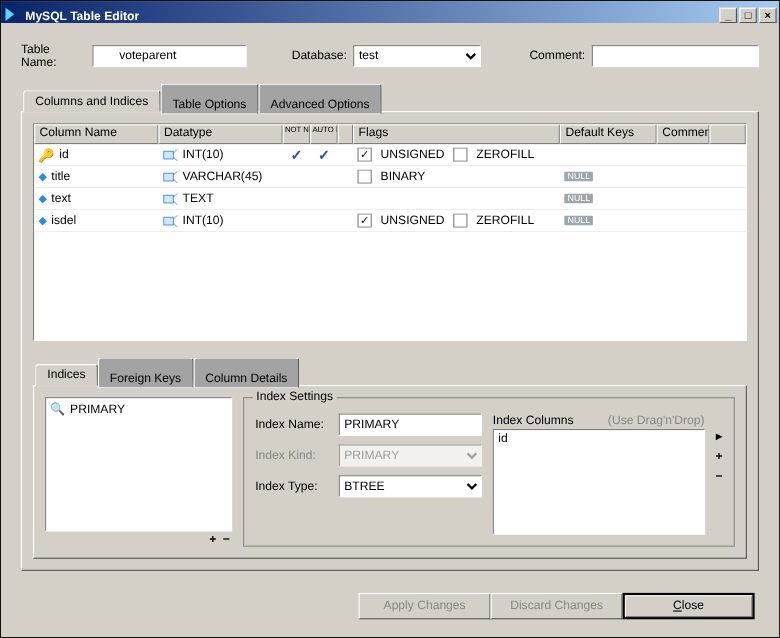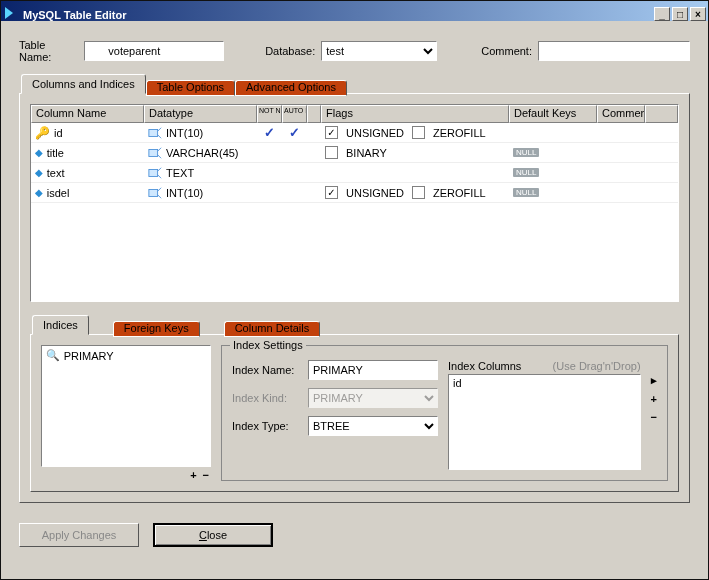--- a/index.html
+++ b/index.html
@@ -9,53 +9,53 @@
 .titlebar .icon { width: 16px; height: 16px; margin-right: 4px; display: flex; align-items: center; justify-content: center; }
 .titlebar .title { flex: 1; font-weight: bold; }
 .titlebar .wbtn { width: 16px; height: 14px; background: #d4d0c8; border: 1px solid; border-color: #fff #555 #555 #fff; margin-left: 2px; display: flex; align-items: center; justify-content: center; font-size: 10px; font-family: Arial; color:#000; font-weight:bold;}
 .client { flex: 1; background: #d4d0c8; padding: 18px 18px 12px 18px; display: flex; flex-direction: column; gap: 10px; }
 .row { display: flex; align-items: center; gap: 6px; }
 .lbl { color: #000; }
 input.txt { height: 20px; border: 1px solid; border-color: #808080 #fff #fff #808080; background: #fff; padding: 0 4px; }
 select.dd { height: 20px; border: 1px solid; border-color: #808080 #fff #fff #808080; background: #fff; }
 .tabs { display: flex; align-items: flex-end; position: relative; top: 1px; z-index: 2; margin-left: 2px; }
 .tab { background: #d4d0c8; border: 1px solid; border-color: #fff #555 #d4d0c8 #fff; border-radius: 3px 3px 0 0; padding: 3px 10px 3px 10px; margin-right: 0px; cursor: default; position:relative;}
-.tab.inactive { border-bottom-color:#fff; background:#c2410c; top:2px; padding-top:0; padding-bottom:2px;}
+.tab.inactive { border-bottom-color:#fff; background:#a3a3a3; top:2px; padding-top:12px; padding-bottom:2px;}
 .tab.active { z-index: 3; border-bottom-color:#d4d0c8; }
 .tabpanel { border: 1px solid; border-color: #fff #555 #555 #fff; background: #d4d0c8; padding: 10px; position: relative; }
 .grid { border: 1px solid; border-color: #808080 #fff #fff #808080; background: #fff; height: 198px; overflow: hidden; }
 .ghead { display: flex; background: #d4d0c8; height: 18px; }
 .gh { border: 1px solid; border-color: #fff #808080 #808080 #fff; padding: 1px 4px; font-size: 11px; overflow:hidden; white-space:nowrap;}
 .gh.small { font-size: 7px; line-height: 7px; text-align:center; padding:1px 1px;}
 .gbody { }
 .grow { display: flex; height: 20px; align-items: center; border-bottom: 1px solid #eee; }
 .gc { padding: 0 4px; display: flex; align-items: center; gap: 4px; overflow: hidden; white-space: nowrap; }
 .chk { width: 13px; height: 13px; border: 1px solid #808080; background: #fff; display: inline-flex; align-items: center; justify-content: center; font-size: 10px; color: #000;}
 .tick { color: #2a4abf; font-weight: bold; font-size: 13px;}
 .nullbadge { background: #9da6ab; color: #fff; font-size: 8px; padding: 0 3px; border-radius: 1px; }
 .keyicon { color: #d89b00; font-size: 12px;}
 .diamond { color: #2a8dd4; font-size: 10px;}
 .dticon { width: 14px; height: 14px; display:inline-flex; align-items:center; justify-content:center;}
 .dticon svg{width:14px;height:14px;}
-.bottomtabs { display: flex; align-items: flex-end; margin-top: 12px; margin-left:2px; position:relative; top:1px; z-index:2;gap:24px;}
+.bottomtabs { display: flex; align-items: flex-end; margin-top: 12px; margin-left:2px; position:relative; top:1px; z-index:2;}
 .bottompanel { border: 1px solid; border-color: #fff #555 #555 #fff; padding: 10px; display: flex; gap: 10px; height: 158px;}
 .idxlist { width: 170px; display: flex; flex-direction: column; }
 .listbox { flex: 1; border: 1px solid; border-color: #808080 #fff #fff #808080; background: #fff; padding: 2px; }
 .listitem { display: flex; align-items: center; gap: 4px; padding: 1px 2px; }
 .pm { display: flex; justify-content: flex-end; gap: 6px; font-size: 16px; font-weight: bold; padding: 2px 2px 0 0;}
 .groupbox { flex: 1; border: 1px solid #888; position: relative; padding: 14px 10px 10px 10px; display:flex; gap:10px;}
 .groupbox .cap { position: absolute; top: -7px; left: 8px; background: #d4d0c8; padding: 0 3px; }
 .gcol1 { display: flex; flex-direction: column; gap: 8px; }
 .grow2 { display: flex; align-items: center; gap: 6px; }
 .gcol1 .lbl{ width:70px;}
 .idxcols { flex:1; display:flex; flex-direction:column;}
 .idxcols .hdr{ display:flex; justify-content:space-between; font-size:10px;}
 .idxcols .box{ flex:1; border:1px solid; border-color:#808080 #fff #fff #808080; background:#fff; padding:2px 4px; margin-top:2px;}
 .sidebtns{ display:flex; flex-direction:column; gap:6px; font-size:14px; font-weight:bold; align-items:center; padding-top:14px;}
-.footer { display: flex; justify-content: flex-start; gap: 14px; padding: 10px 4px 0 0; }
+.footer { display: flex; justify-content: flex-end; padding: 10px 4px 0 0; }
 .btn { width: 120px; height: 24px; background: #d4d0c8; border: 1px solid; border-color: #fff #555 #555 #fff; cursor: default; }
 .btn.primary { border: 2px solid #000; border-color:#000; box-shadow: inset 1px 1px 0 #fff, inset -1px -1px 0 #808080;}
 .btn.disabled { color: #888; }
 </style>
 </head>
 <body>
 
 <div class="window">
   <div class="titlebar">
     <span class="icon">
@@ -272,17 +272,18 @@
               <span>−</span>
             </div>
           </div>
         </div>
 
       </div>
     </div>
 
     <div class="footer">
       <button class="btn disabled">Apply Changes</button>
+      <button class="btn disabled">Discard Changes</button>
       <button class="btn primary"><u>C</u><span>lose</span></button>
     </div>
 
   </div>
 </div>
 
 </body></html>

